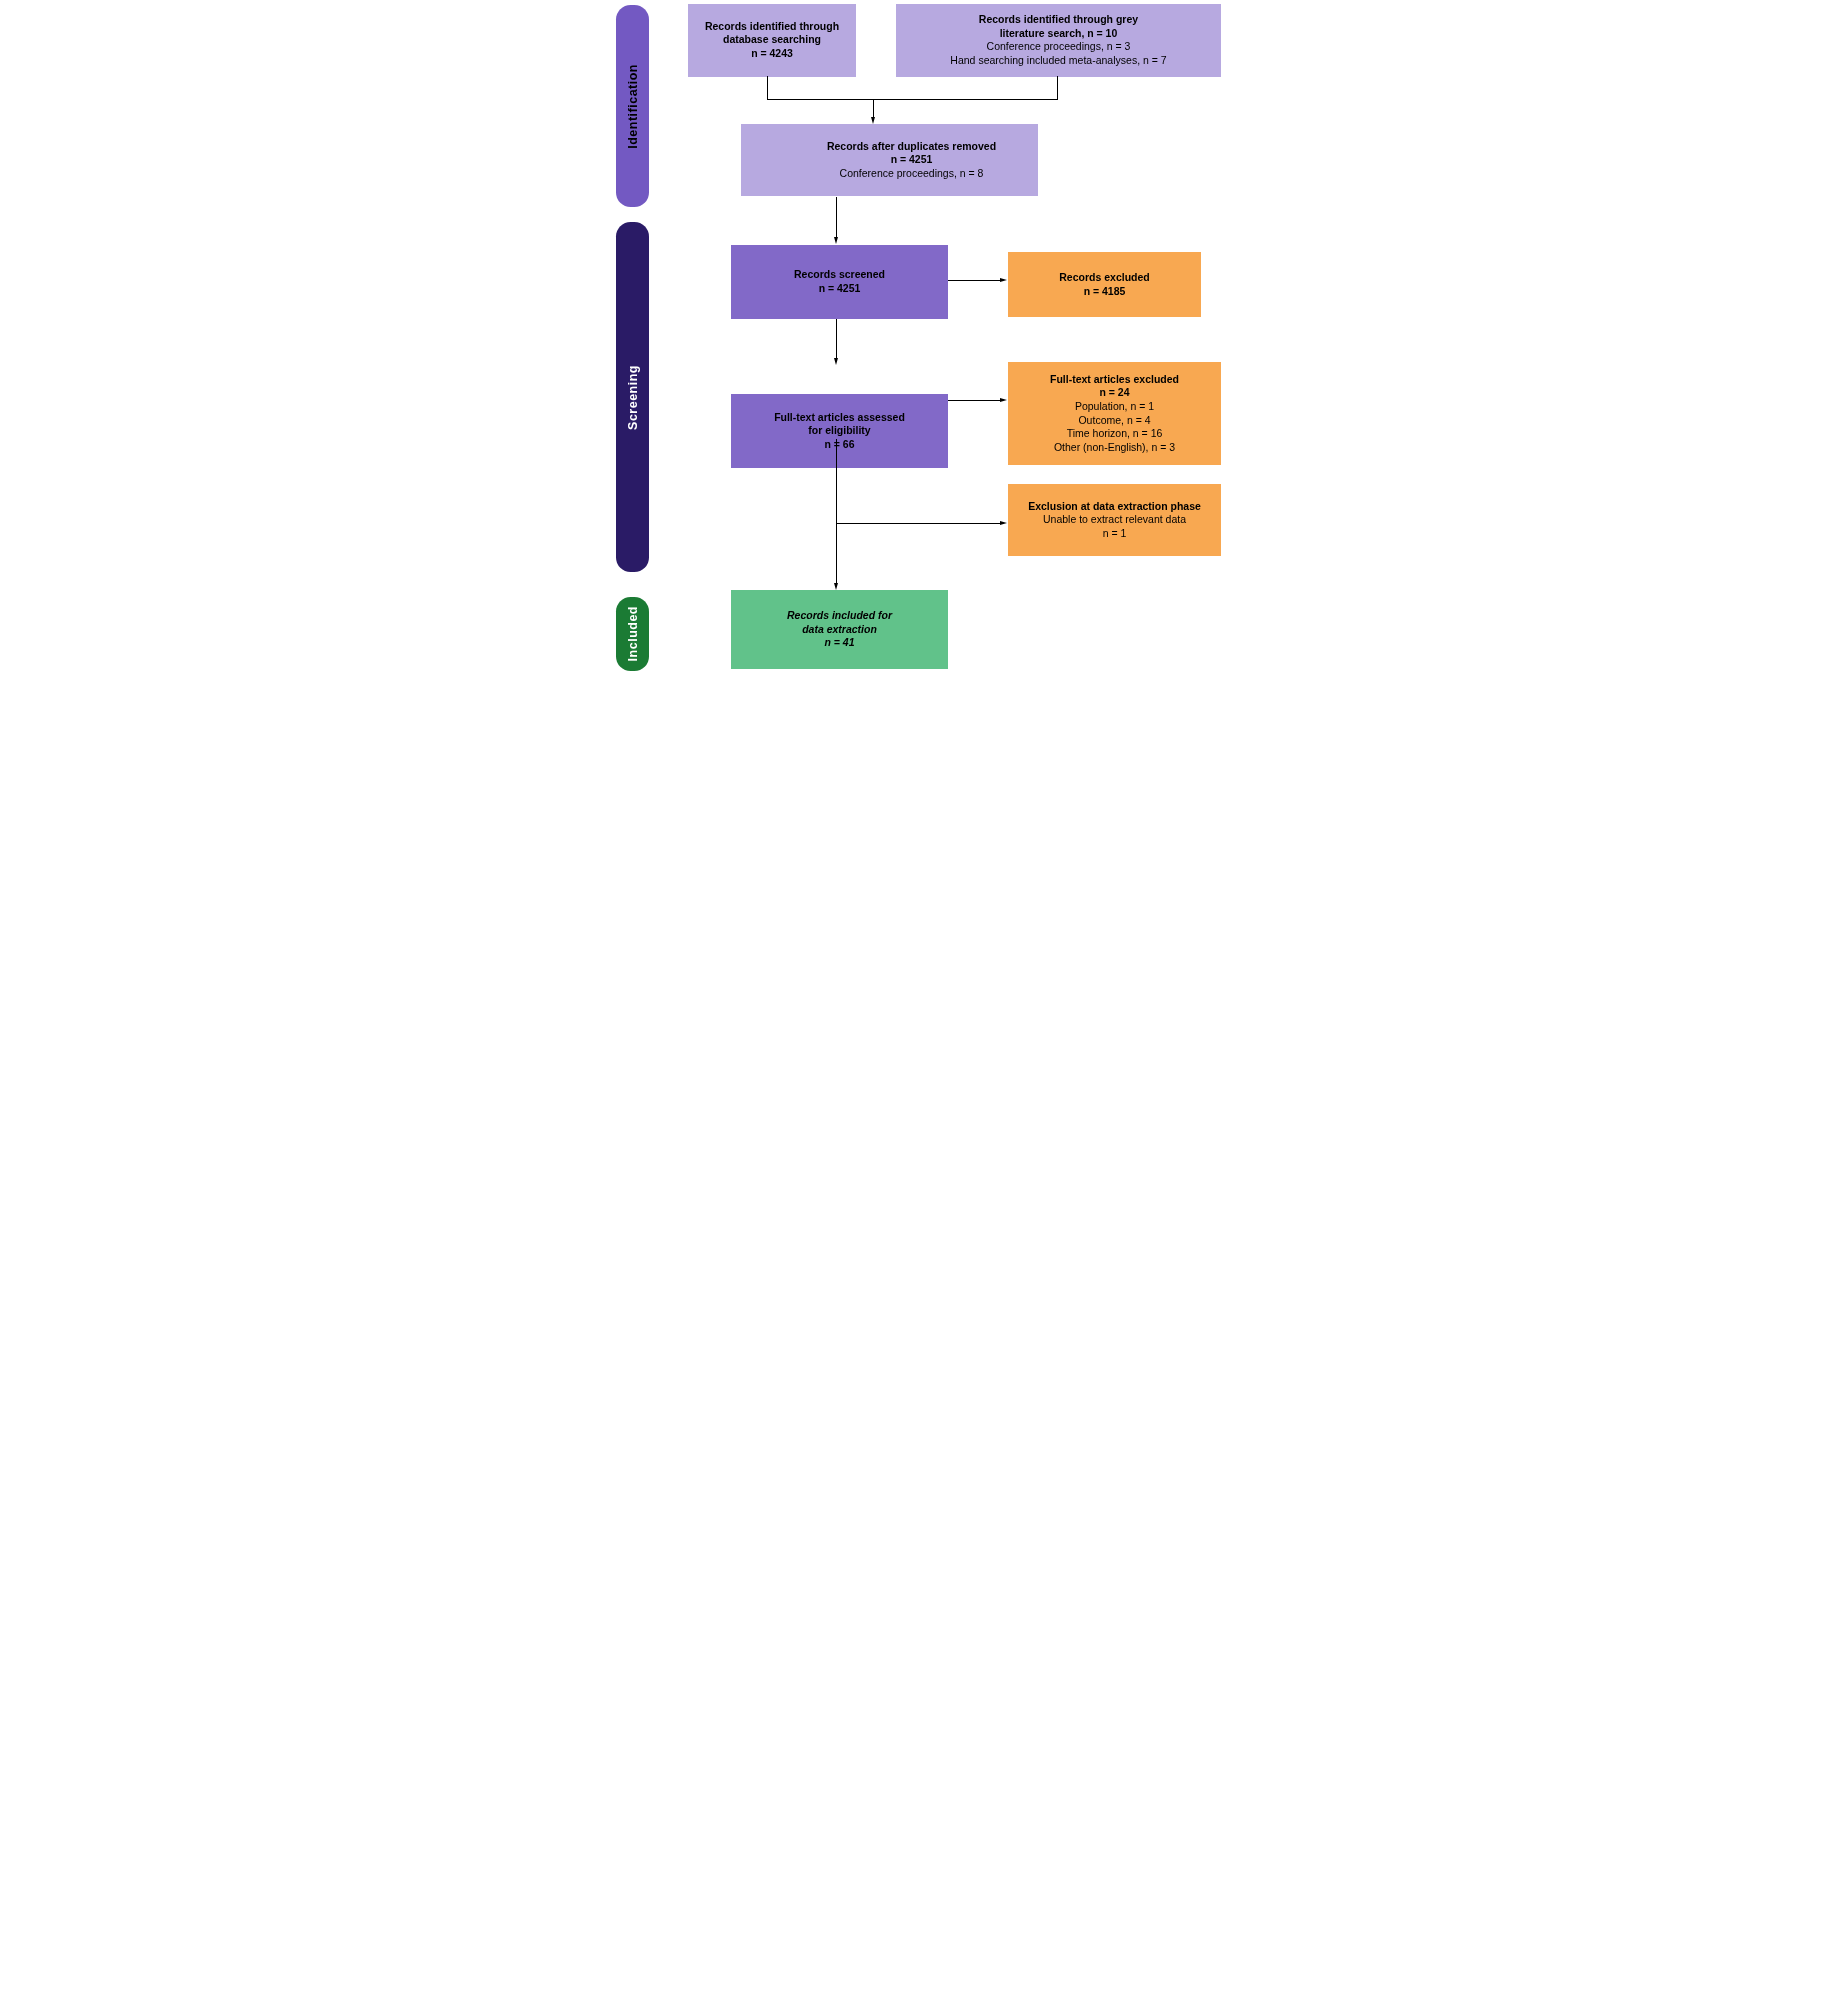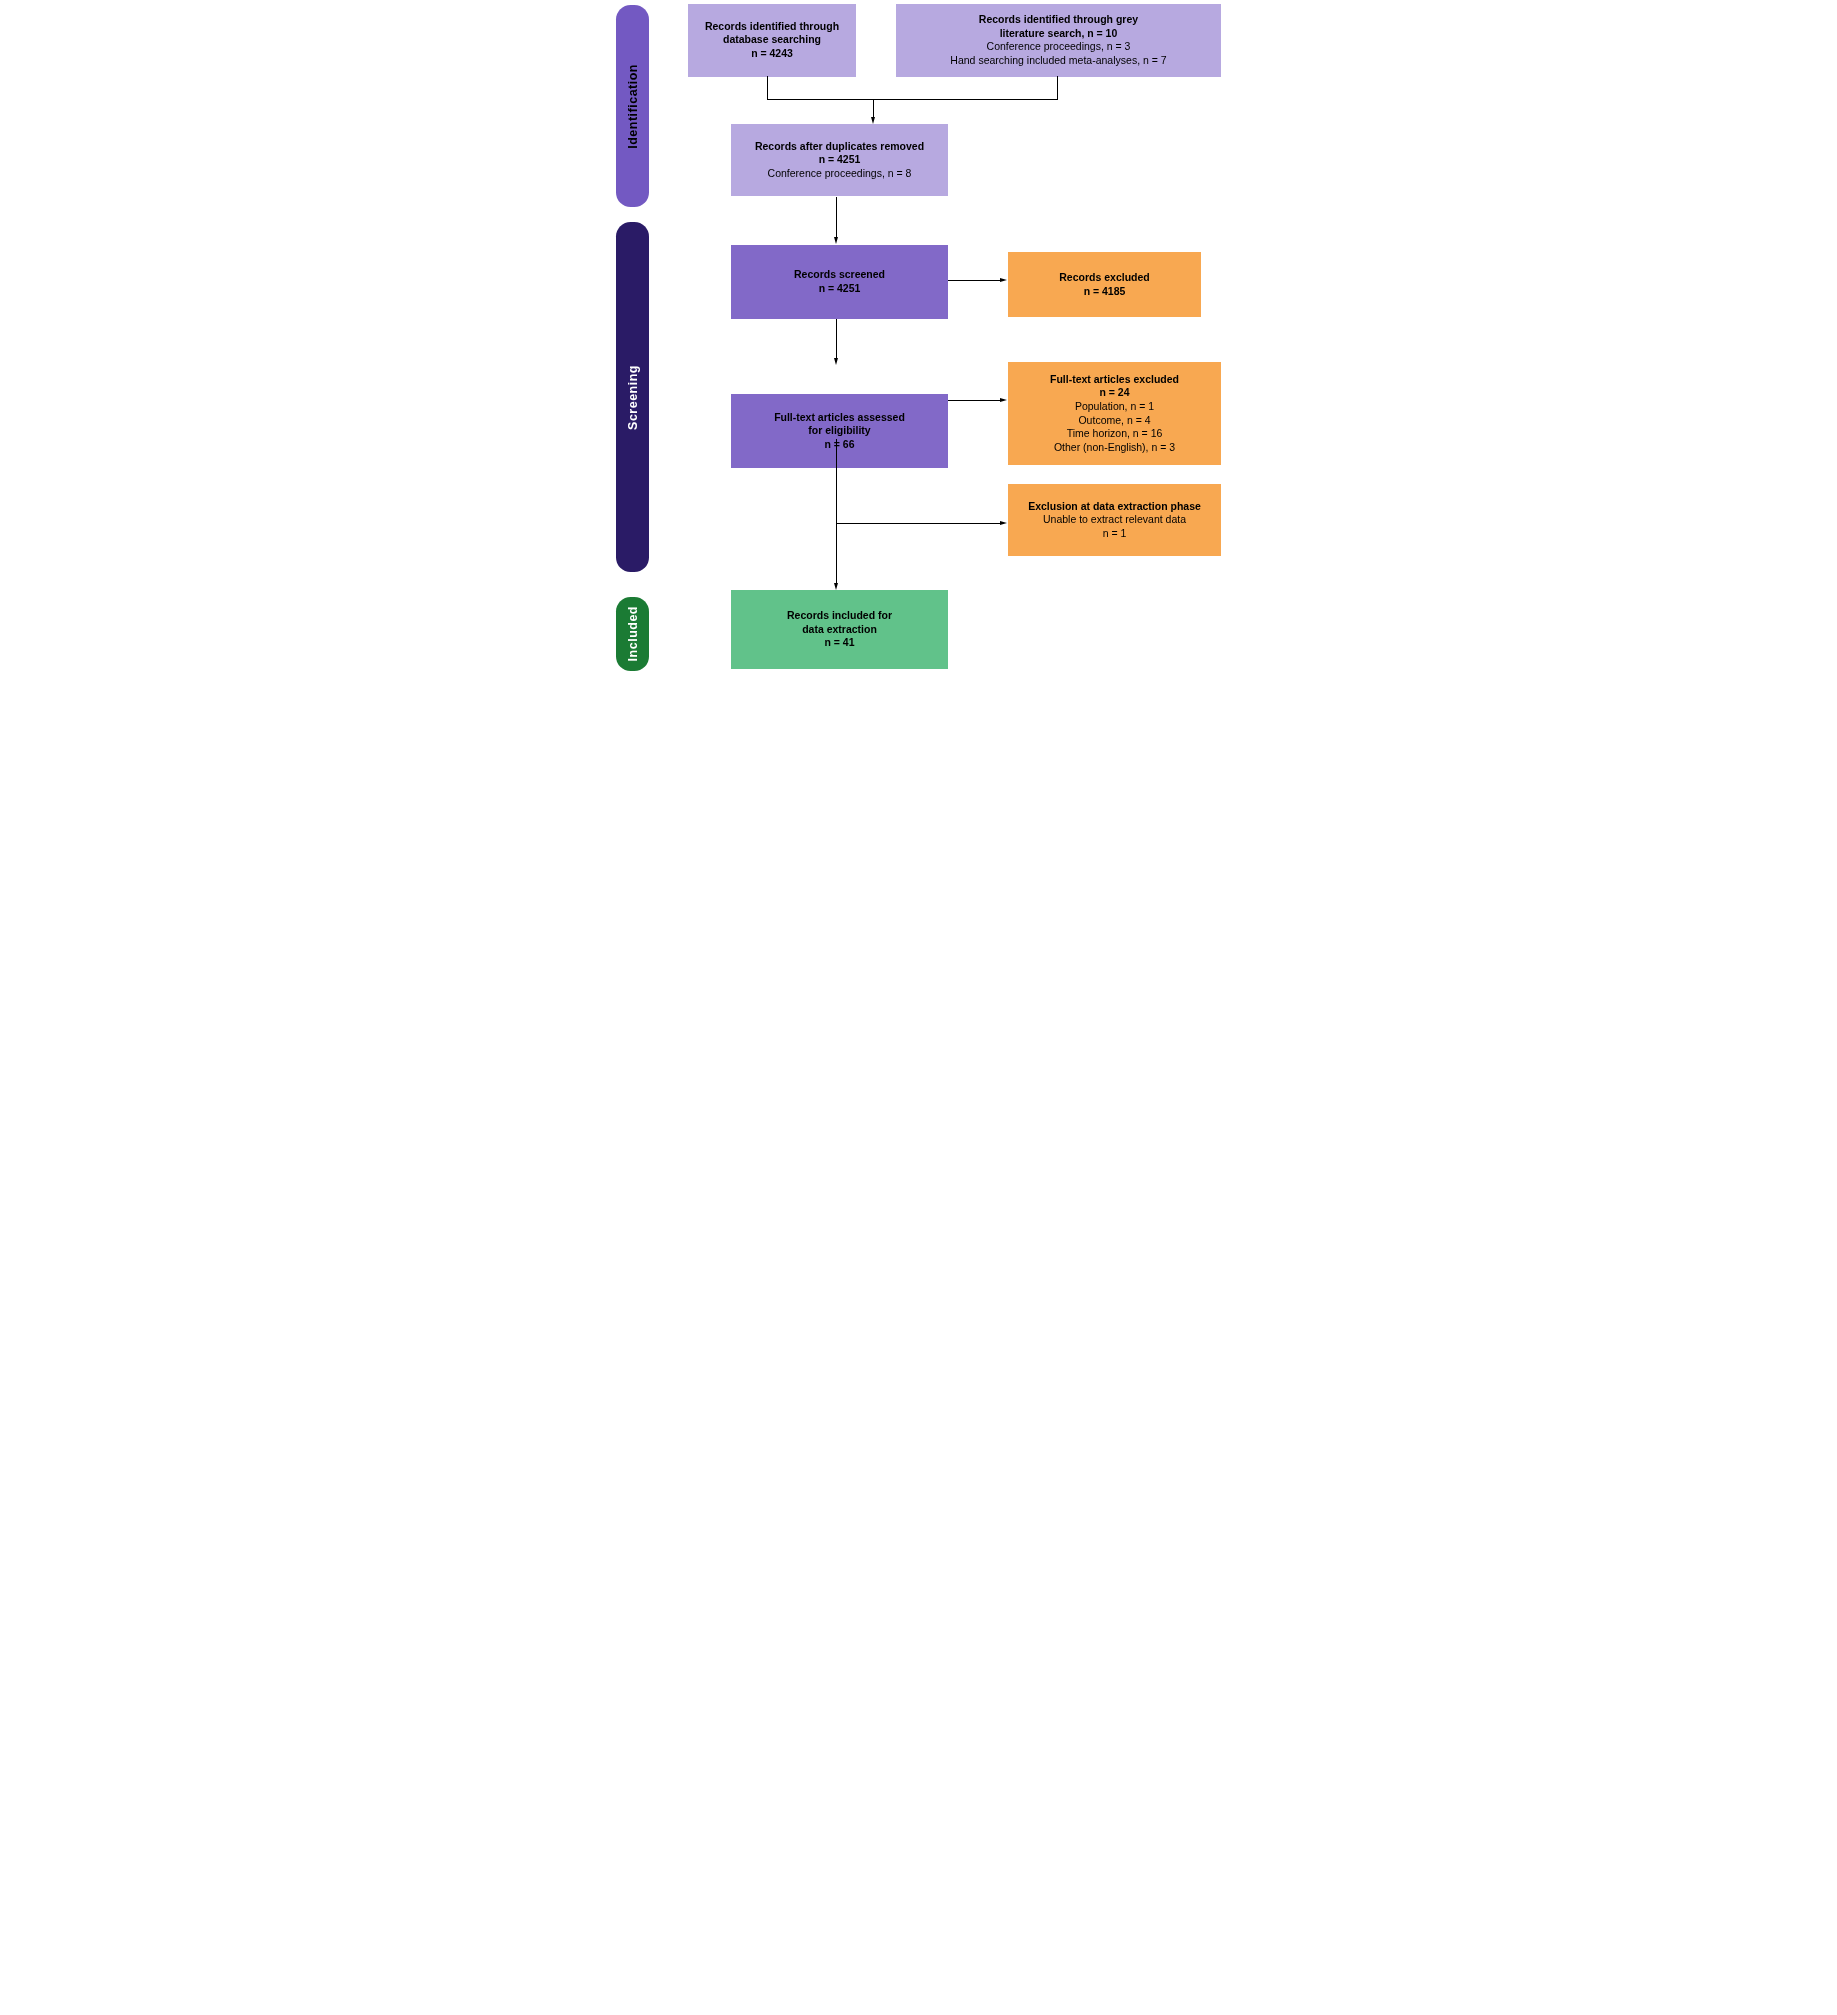--- a/index.html
+++ b/index.html
@@ -98,21 +98,21 @@
     <div class="ln b">n = 4243</div>
   </div>
 
   <div class="box c-light" style="left: 284px; top: 3.7px; width: 325px; height: 73px; background-color: rgb(183, 169, 224);">
     <div class="ln b">Records identified through grey</div>
     <div class="ln b">literature search, n = 10</div>
     <div class="ln r">Conference proceedings, n = 3</div>
     <div class="ln r">Hand searching included meta-analyses, n = 7</div>
   </div>
 
-  <div class="box c-light" style="left: 119px; top: 124px; width: 217px; height: 72px; background-color: rgb(183, 169, 224);">
+  <div class="box c-light" style="left: 129px; top: 124px; width: 253px; height: 72px; background-color: rgb(183, 169, 224); padding-left: 44px;">
     <div class="ln b">Records after duplicates removed</div>
     <div class="ln b">n = 4251</div>
     <div class="ln r">Conference proceedings, n = 8</div>
   </div>
 
   <div class="box c-mid" style="left: 119px; top: 245px; width: 217px; height: 74px; background-color: rgb(130, 105, 200);">
     <div class="ln b">Records screened</div>
     <div class="ln b">n = 4251</div>
   </div>
 
@@ -135,21 +135,21 @@
     <div class="ln r">Time horizon, n = 16</div>
     <div class="ln r">Other (non-English), n = 3</div>
   </div>
 
   <div class="box c-orange" style="left: 396px; top: 484px; width: 213px; height: 72px; background-color: rgb(248, 168, 81);">
     <div class="ln b">Exclusion at data extraction phase</div>
     <div class="ln r">Unable to extract relevant data</div>
     <div class="ln r">n = 1</div>
   </div>
 
-  <div class="box c-green" style="left: 119px; top: 590px; width: 217px; height: 79px; background-color: rgb(97, 194, 138);">
+  <div class="box c-green" style="left: 119px; top: 590px; width: 217px; height: 79px; background-color: rgb(97, 194, 138); font-style: italic;">
     <div class="ln b">Records included for</div>
     <div class="ln b">data extraction</div>
     <div class="ln b">n = 41</div>
   </div>
 
   <div class="vline" style="left: 155px; top: 76px; width: 1px; height: 24px; background-color: rgb(0, 0, 0);"></div>
   <div class="vline" style="left: 445px; top: 76px; width: 1px; height: 24px; background-color: rgb(0, 0, 0);"></div>
   <div class="hline" style="left: 155px; top: 99px; width: 291px; height: 1px; background-color: rgb(0, 0, 0);"></div>
 
   <div class="vline" style="left: 261px; top: 99px; width: 1px; height: 19px; background-color: rgb(0, 0, 0);"></div>

